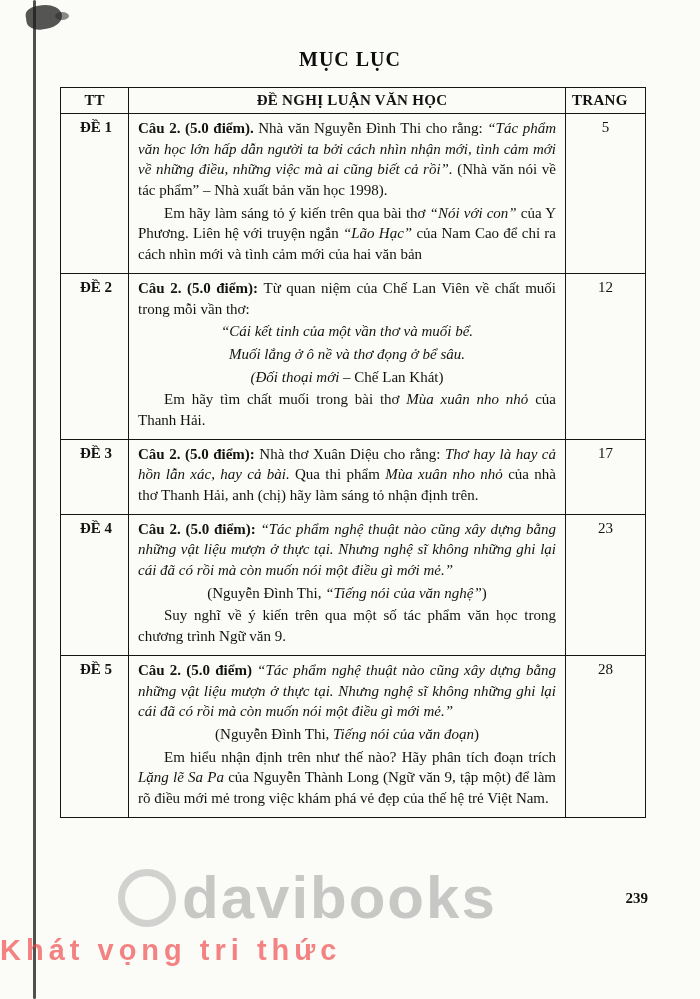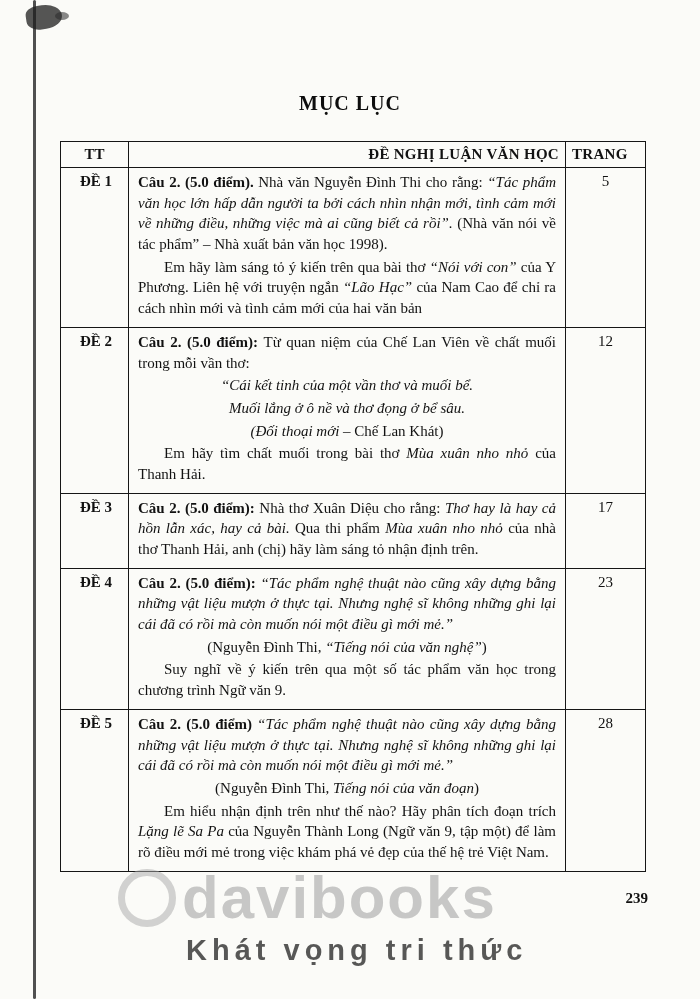--- a/index.html
+++ b/index.html
@@ -8,40 +8,40 @@
     background:#fbfbf8;
     font-family:"Liberation Serif","DejaVu Serif",serif;
     color:#121212;
   }
   
   .scan-edge{position:absolute;left:33px;top:0;width:3px;height:999px;background:#262626;opacity:.8;border-radius:2px;}
   .scan-blob{position:absolute;left:26px;top:5px;width:36px;height:24px;background:#1d1d1d;opacity:.75;border-radius:40% 60% 55% 45%;transform:rotate(-8deg);}
   .scan-blob2{position:absolute;left:55px;top:12px;width:14px;height:8px;background:#2a2a2a;opacity:.55;border-radius:50%;}
 
   .doc-title{
-    margin:0;padding-top:92px;text-align:center;
+    margin:0;padding-top:48px;text-align:center;
     font-size:20px;font-weight:bold;letter-spacing:1px;color:#0d0d0d;
   }
   table.toc{
     border-collapse:collapse;
-    margin:26px 0 0 60px;
+    margin:16px 0 0 60px;
     width:585px;
     table-layout:fixed;
   }
   table.toc th, table.toc td{
     border:1.6px solid #161616;
     vertical-align:top;
     font-size:15px;
   }
   col.c-tt{width:68px;}
   col.c-topic{width:437px;}
   col.c-trang{width:80px;}
   th{font-weight:bold;padding:4px 6px;font-size:15.5px;}
   th.h-tt{text-align:center;}
-  th.h-topic{text-align:right;padding-left:16px;letter-spacing:.3px;}
+  th.h-topic{text-align:center;padding-left:16px;letter-spacing:.3px;}
   th.h-trang{text-align:left;letter-spacing:.3px;}
   td.tt-cell{
     font-weight:bold;text-align:center;padding:5px 4px 4px 7px;font-size:15px;white-space:nowrap;
   }
   td.content-cell{padding:4px 9px 6px 9px;line-height:1.38;}
   td.page-cell{text-align:center;padding-top:5px;font-size:15px;}
   .para{margin:0 0 2px 0;text-align:justify;}
   .para.indent{text-indent:26px;}
   .para.align-center{text-align:center;text-indent:0;}
   .seg-normal{font-style:normal;font-weight:normal;}
@@ -53,23 +53,23 @@
   .wm-row{display:flex;align-items:center;justify-content:flex-start;margin-left:118px;}
   .wm-ring{
     width:44px;height:44px;border:7px solid #a8a8a8;border-radius:50%;
     opacity:.5;margin-right:6px;flex:0 0 auto;
   }
   .wm-name{
     font-family:"Liberation Sans","DejaVu Sans",sans-serif;
     font-size:60px;font-weight:bold;color:#9e9e9e;opacity:.55;letter-spacing:2px;line-height:1;
   }
   .wm-slogan{
-    margin-top:6px;margin-left:186px;
+    margin-top:6px;
     font-family:"Liberation Sans","DejaVu Sans",sans-serif;
-    font-size:29px;color:#000000;opacity:.65;letter-spacing:5px;font-weight:bold;
+    font-size:29px;color:#ef4444;opacity:.65;letter-spacing:5px;font-weight:bold;
   }
   .folio{
     position:absolute;right:52px;top:890px;
     font-size:15px;font-weight:bold;color:#111;z-index:6;
   }
 </style>
 </head>
 <body>
 
 <div class="scan-edge"></div>

